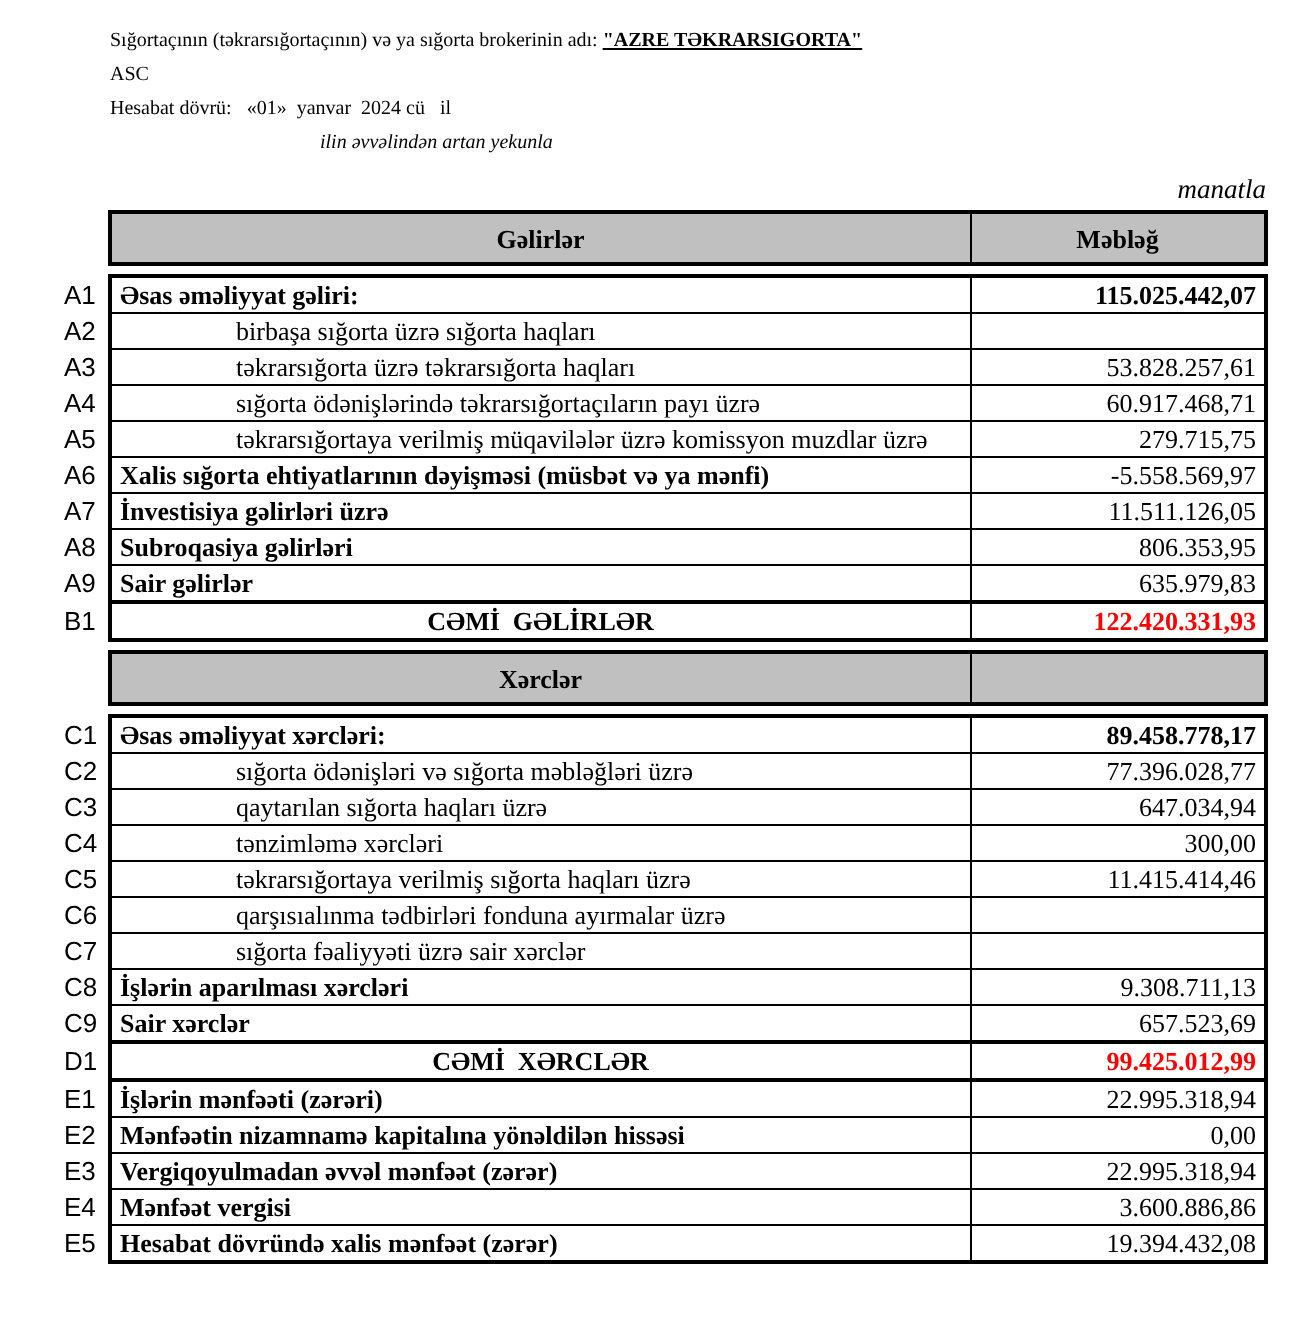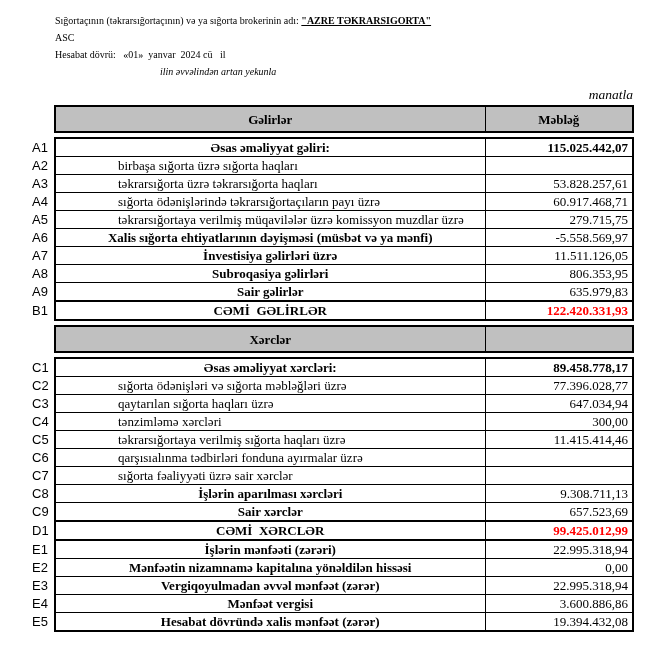--- a/index.html
+++ b/index.html
@@ -23,21 +23,21 @@
   table.sec td{font-size:13px;line-height:15px;padding:1px 4px;vertical-align:middle;overflow:hidden;}
   td.lbl{border:none;padding-left:0;font-family:"Liberation Sans","DejaVu Sans",sans-serif;font-size:13px;margin-left:26px;}
   td.desc{border:1px solid var(--line);border-left:2px solid var(--line);}
   td.amt{border:1px solid var(--line);border-right:2px solid var(--line);text-align:right;}
   tr:first-child td.desc,tr:first-child td.amt{border-top-width:2px;}
   tr:last-child td.desc,tr:last-child td.amt{border-bottom-width:2px;}
   tr.total td.desc,tr.total td.amt{border-top-width:2px;border-bottom-width:2px;}
   td.band{background:var(--band-bg);font-weight:bold;text-align:center;height:22px;border:2px solid var(--line);}
   td.band.desc{border-right-width:1px;}
   td.band.amt{border-left-width:1px;}
-  .b{font-weight:bold;text-align:center;}
+  .b{font-weight:bold;}
   .ind{padding-left:62px !important;}
   .ctr{text-align:center;white-space:pre;margin-left:44px;}
   .red{color:var(--total-red);margin-left:35px;}
 </style>
 </head>
 <body>
 
 <div class="sheet">
   <div class="hdr">
     <div class="hline"><span>Sığortaçının (təkrarsığortaçının) və ya sığorta brokerinin adı: </span><span class="company">"AZRE TƏKRARSIGORTA"</span></div>

